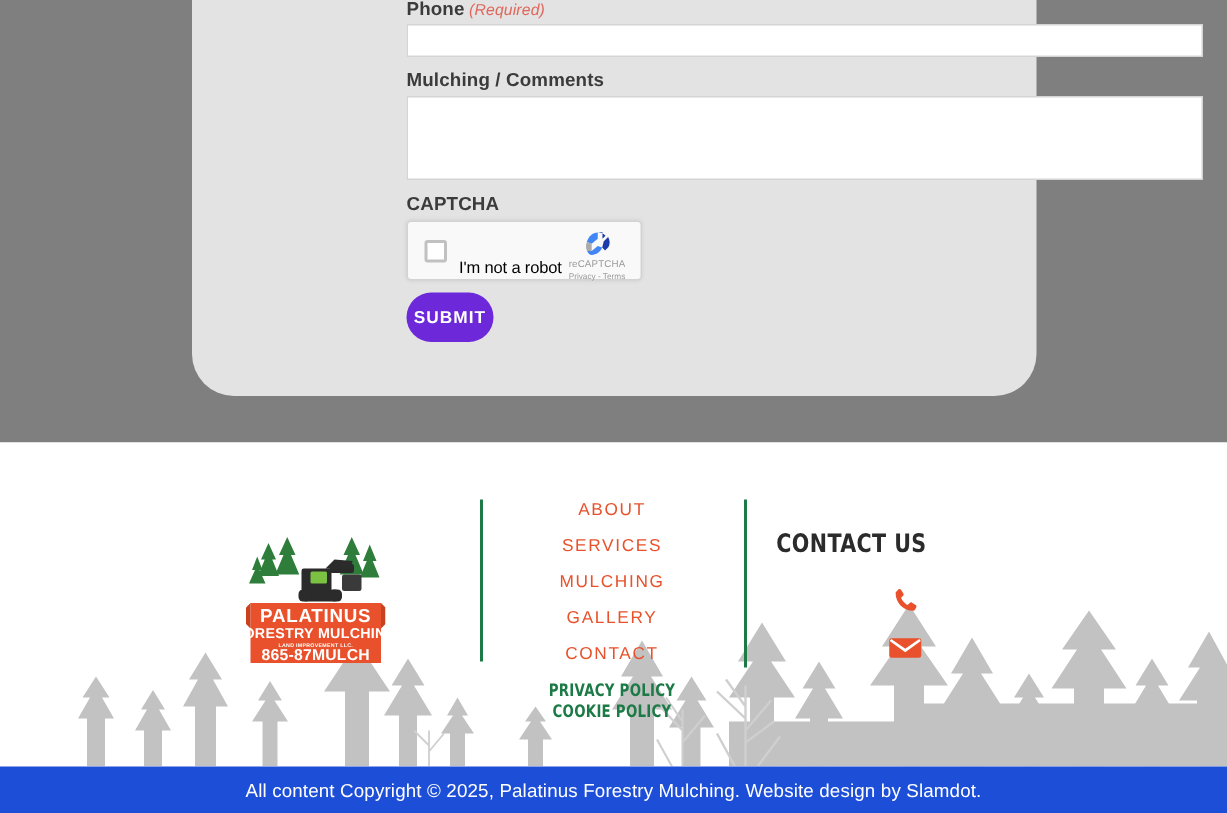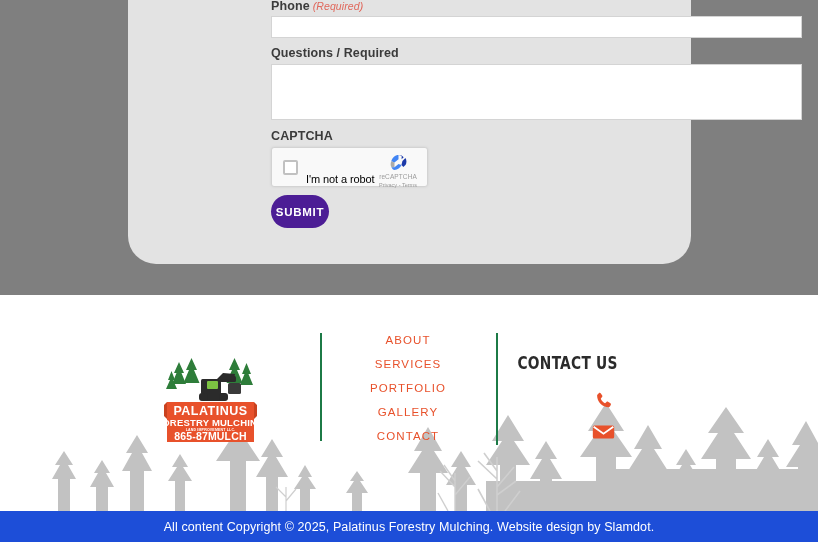--- a/index.html
+++ b/index.html
@@ -74,21 +74,21 @@
     font-size: 6.5px; color: #9b9b9b; letter-spacing: .1px;
     margin-top: 1px; line-height: 1;
   }
   .rc-legal {
     font-size: 5.5px; color: #9b9b9b; line-height: 1.3; margin-top: 1px;
   }
 
   .submit-btn {
     position: absolute; left: 143px; top: 205px;
     width: 58px; height: 33px;
-    background: #4c1d95; border: none; border-radius: 17px;
+    background: #6d28d9; border: none; border-radius: 17px;
     color: #fff; font-family: "Liberation Sans", sans-serif;
     font-size: 11.5px; font-weight: bold; letter-spacing: .7px;
     cursor: pointer;
   }
 
   
   .footer {
     position: absolute; left: 0; top: 295px; width: 818px; height: 216px;
     background: #ffffff; overflow: hidden;
   }
@@ -153,21 +153,21 @@
 
   <div class="upper-bg"></div>
 
   <div class="form-card">
 
     <div class="field-label lbl-phone">
       <span>Phone</span><span class="req">(Required)</span>
     </div>
     <input class="text-input in-phone" type="text" placeholder="" style="">
 
-    <div class="field-label lbl-qc">Questions / Required</div>
+    <div class="field-label lbl-qc">Mulching / Comments</div>
     <textarea class="text-area in-qc" placeholder="" style=""></textarea>
 
     <div class="field-label lbl-captcha">CAPTCHA</div>
 
     <div class="recaptcha">
       <div class="rc-check"></div>
       <div class="rc-text">I'm not a robot</div>
       <div class="rc-brand">
         <svg class="rc-logo" width="21" height="21" viewBox="0 0 24 24">
           <path d="M12 3.5c2.3 0 4.4 0.9 5.9 2.4l-2.3 2.3V3.3z" fill="#1c3aa9"></path>
@@ -254,23 +254,27 @@
 
       <text x="93" y="123" text-anchor="middle" fill="#ffffff" font-family="'Liberation Sans', sans-serif" font-size="25" font-weight="bold" letter-spacing="1">PALATINUS</text>
       <text x="93" y="145" text-anchor="middle" fill="#ffffff" font-family="'Liberation Sans', sans-serif" font-size="19" font-weight="bold" letter-spacing="0.4">FORESTRY MULCHING</text>
       <text x="93" y="156" text-anchor="middle" fill="#ffffff" font-family="'Liberation Sans', sans-serif" font-size="7" font-weight="bold" letter-spacing="0.4">LAND IMPROVEMENT LLC.</text>
       <text x="93" y="174" text-anchor="middle" fill="#ffffff" font-family="'Liberation Sans', sans-serif" font-size="21" font-weight="bold" letter-spacing="0.3">865-87MULCH</text>
     </svg>
 
     <nav class="menu">
       <a class="menu-item">ABOUT</a>
       <a class="menu-item">SERVICES</a>
-      <a class="menu-item">PORTFOLIO</a>
+      <a class="menu-item">MULCHING</a>
       <a class="menu-item">GALLERY</a>
       <a class="menu-item">CONTACT</a>
+      <div class="policy-list">
+        <a class="policy-item">PRIVACY POLICY</a>
+        <a class="policy-item">COOKIE POLICY</a>
+      </div>
     </nav>
 
     <div class="contact">
       <span class="contact-title">CONTACT US</span>
 
       <svg class="contact-icon ic-phone" width="19" height="19" viewBox="0 0 24 24">
         <path fill="#e8512b" d="M6.6 2.2c.6-.3 1.4-.1 1.8.5l2 3.1c.4.6.3 1.4-.2 1.9L8.9 9.1c-.3.3-.4.7-.2 1.1.9 1.9 2.6 3.9 4.6 5.1.4.2.8.1 1.1-.2l1.4-1.3c.5-.5 1.3-.6 1.9-.2l3.1 2c.6.4.8 1.2.5 1.8l-1 2c-.3.6-.9 1-1.6 1-8.2 0-14.8-6.6-14.8-14.8 0-.7.4-1.3 1-1.6z"></path>
       </svg>
 
       <svg class="contact-icon ic-mail" width="23" height="18" viewBox="0 0 28 20">

